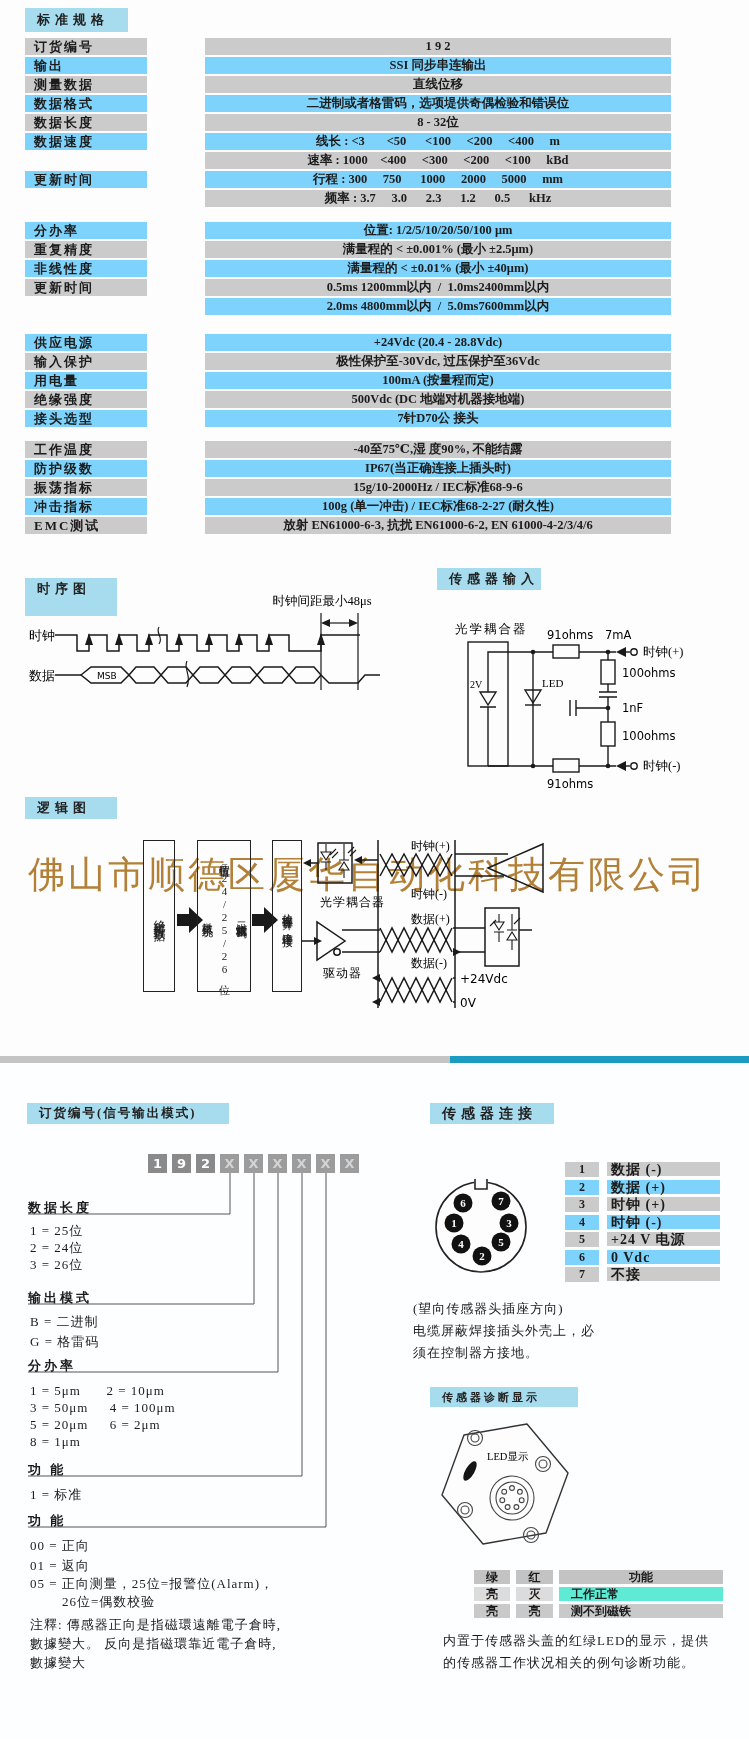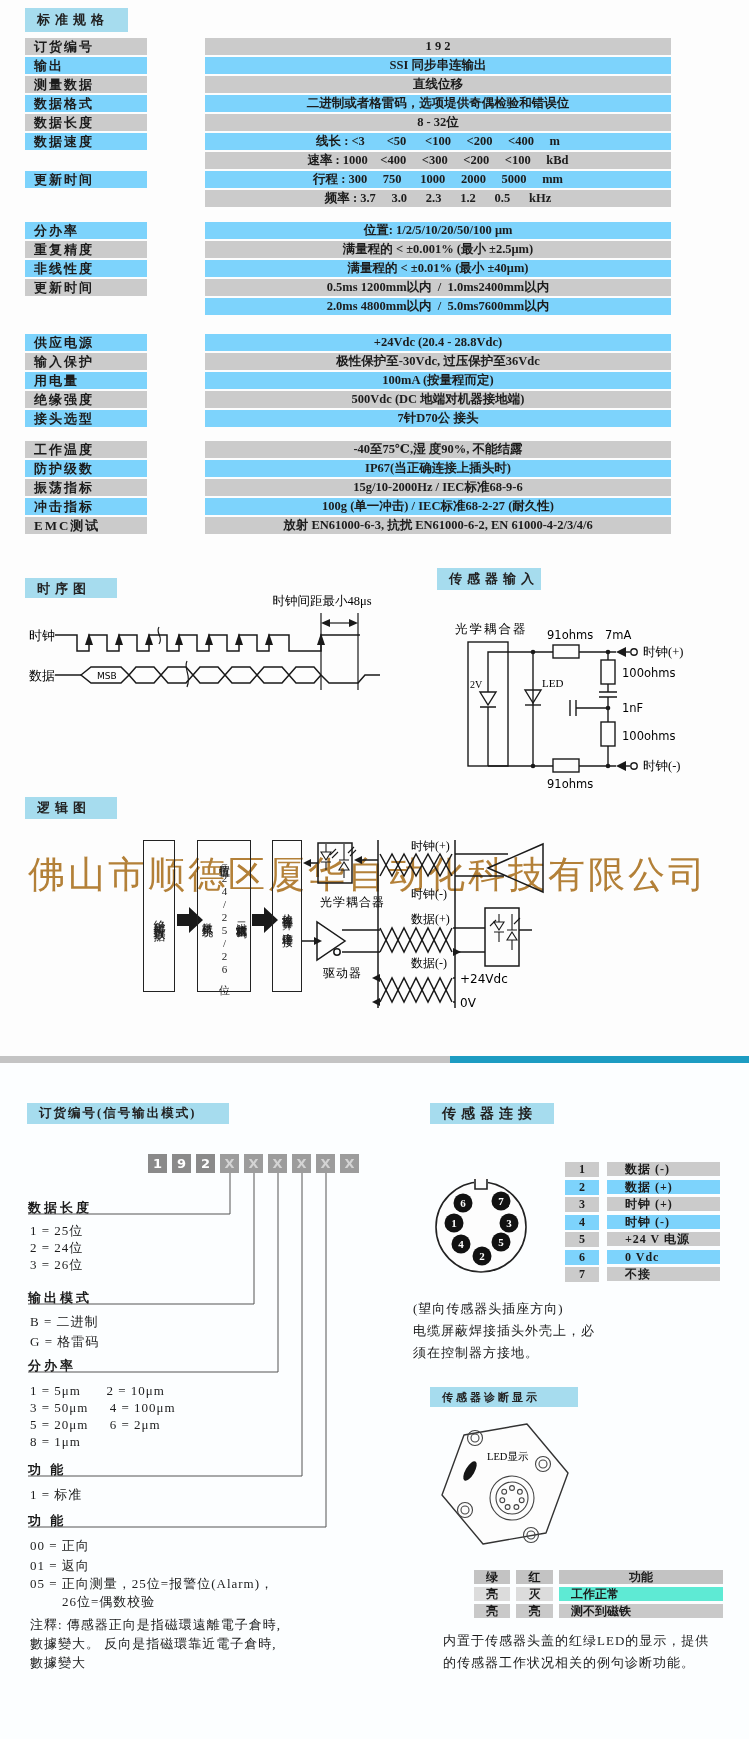--- a/index.html
+++ b/index.html
@@ -20,43 +20,43 @@
              color:#a16207;opacity:.8;white-space:nowrap;font-weight:400}
   .codebox{width:19px;height:19px;display:flex;align-items:center;justify-content:center;
            font-size:13px;font-weight:700;font-family:"DejaVu Sans",sans-serif}
   .code-d{background:#8a8a8a;color:#fff}
   .code-x{background:#9c9c9c;color:#d4d4d4}
   .og-t{position:absolute;left:28px;font-size:13px;font-weight:700;letter-spacing:3px;white-space:nowrap}
   .og-o{position:absolute;left:30px;font-size:13px;letter-spacing:1px;white-space:pre}
   .note{position:absolute;font-size:13px;letter-spacing:1px;white-space:nowrap}
   .pin-no{position:absolute;left:565px;width:34px;height:15px;line-height:15px;text-align:center;
           font-size:12px;font-weight:600}
-  .pin-fn{position:absolute;left:607px;width:113px;height:14px;line-height:15px;padding-left:18px;
-          box-sizing:border-box;font-size:12px;font-weight:700;letter-spacing:1px;white-space:nowrap}
+  .pin-fn{position:absolute;left:607px;width:113px;height:14px;line-height:15px;padding-left:4px;
+          box-sizing:border-box;font-size:14px;font-weight:700;letter-spacing:1px;white-space:nowrap}
   .ledc{position:absolute;height:14px;line-height:14px;text-align:center;font-size:12px;font-weight:700}
   .ledfn{text-align:left;padding-left:12px;box-sizing:border-box}
   .vbox{position:absolute;border:1.5px solid #222;box-sizing:border-box;display:flex;
         align-items:center;justify-content:center;gap:2px}
   .vt{writing-mode:vertical-rl;text-orientation:upright;letter-spacing:2px;font-size:12px;white-space:nowrap}
   .vt-sm{font-size:11px;letter-spacing:1px}
   svg text{font-family:"Liberation Serif","DejaVu Serif",serif}
   svg text.sans{font-family:"DejaVu Sans",sans-serif}
 </style>
 </head>
 <body>
 
 <div id="page">
 
   <div class="lowerbg"></div>
   <div class="band-gray"></div>
   <div class="band-teal"></div>
   <div class="watermark">佛山市顺德区厦华自动化科技有限公司</div>
 
   <div class="badge" style="left:25px;top:8px;width:103px">标准规格</div>
-  <div class="badge" style="left:25px;top:578px;width:92px;height:20px;line-height:22px">时序图</div>
+  <div class="badge" style="left:25px;top:578px;width:92px;height:38px;line-height:22px">时序图</div>
   <div class="badge" style="left:437px;top:568px;width:104px;height:22px;line-height:22px">传感器输入</div>
   <div class="badge" style="left:25px;top:797px;width:92px;height:22px;line-height:22px">逻辑图</div>
   <div class="badge" style="left:27px;top:1103px;width:202px;height:21px;line-height:21px;font-size:12.5px;letter-spacing:2px">订货编号(信号输出模式)</div>
   <div class="badge" style="left:430px;top:1103px;width:124px;height:21px;line-height:21px;font-size:14px">传感器连接</div>
   <div class="badge" style="left:430px;top:1387px;width:148px;height:20px;line-height:20px;font-size:11px;letter-spacing:3px">传感器诊断显示</div>
 
   <div>
     <div class="slab d" style="top:38px">订货编号</div>
     <div class="sval d" style="top:38px">1 9 2</div>
     <div class="slab l" style="top:57px">输出</div>

